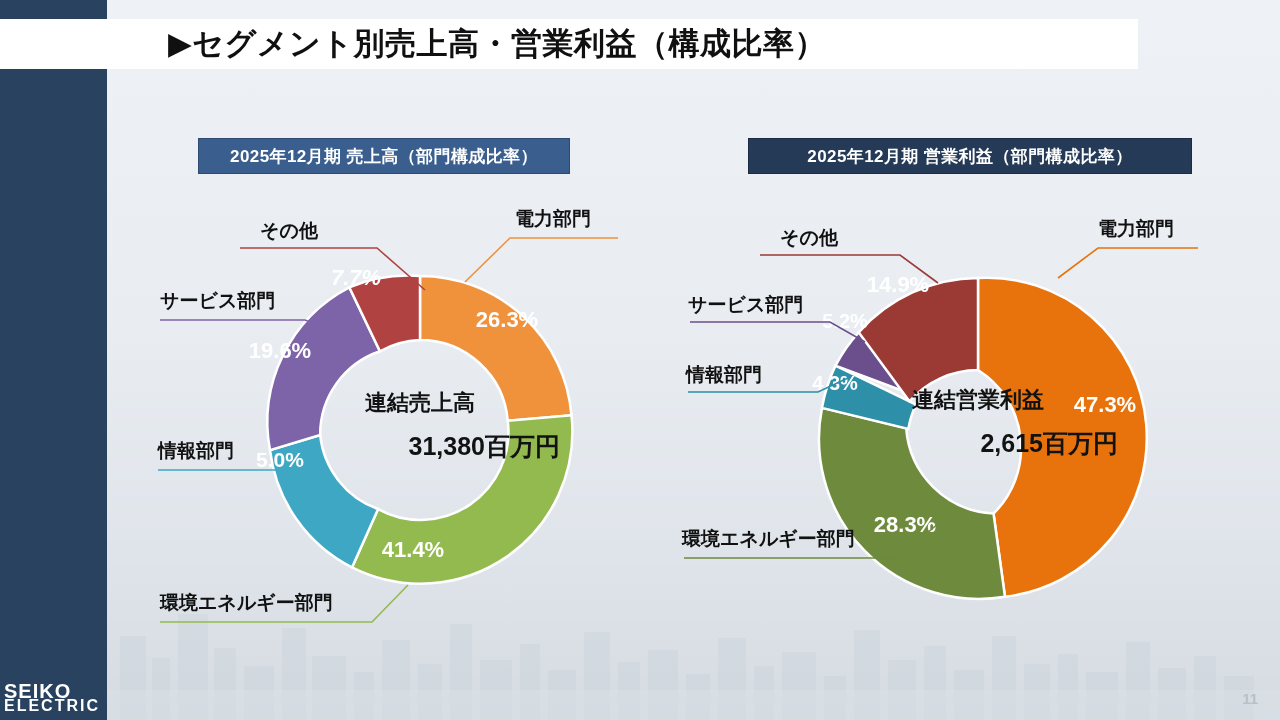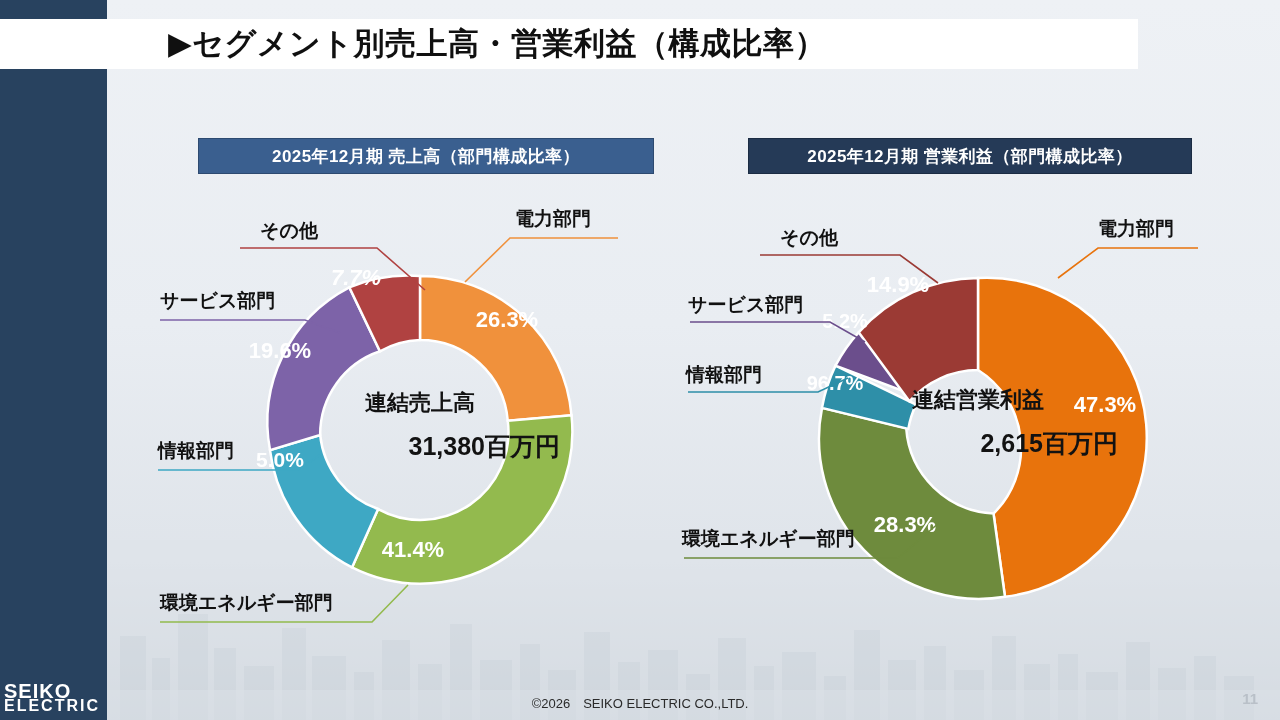--- a/index.html
+++ b/index.html
@@ -74,21 +74,21 @@
     text-align: center;
     color: #ffffff;
     font-size: 17px;
     font-weight: bold;
     letter-spacing: 0.4px;
     white-space: nowrap;
     box-sizing: border-box;
   }
   #header-left {
     left: 58px;
-    width: 456px;
+    width: 372px;
     background: #3a5f8f;
     border: 1px solid #2d4a70;
   }
   #header-right {
     left: 48px;
     width: 444px;
     background: #253a57;
     border: 1px solid #1b2c43;
   }
 
@@ -280,21 +280,21 @@
 
         <path d="M 80.65 104.35 A 160 160 0 0 1 200 50 L 200 142 A 92 92 0 0 0 131.38 173.25 Z" fill="#9b3a34" stroke="#ffffff" stroke-width="2.5"></path>
       </svg>
     </div>
 
     <div class="center-title center-name" style="left:148px; top:255px; width:260px;">連結営業利益</div>
     <div class="center-title center-value" style="left:138px; top:297px; width:280px;">2,615百万円</div>
 
     <div class="pct-label" style="left:350px; top:262px; width:110px;">47.3%</div>
     <div class="pct-label" style="left:150px; top:382px; width:110px;">28.3%</div>
-    <div class="pct-label" style="left:90px; top:242px; width:90px; font-size:20px;">96.7%</div>
+    <div class="pct-label" style="left:90px; top:242px; width:90px; font-size:20px;">4.3%</div>
     <div class="pct-label" style="left:100px; top:180px; width:90px; font-size:20px;">5.2%</div>
     <div class="pct-label" style="left:143px; top:142px; width:110px;">14.9%</div>
 
     <svg style="position:absolute;left:0;top:0;width:560px;height:520px;overflow:visible;pointer-events:none">
       <polyline points="60,125 200,125 238,153" fill="none" stroke="#9b3a34" stroke-width="1.6"></polyline>
       <polyline points="-10,192 130,192 165,212" fill="none" stroke="#6b4e8c" stroke-width="1.6"></polyline>
       <polyline points="-12,262 118,262 148,248" fill="none" stroke="#2e8fa8" stroke-width="1.6"></polyline>
       <polyline points="-16,428 198,428 240,392" fill="none" stroke="#6e8b3d" stroke-width="1.6"></polyline>
       <polyline points="498,118 398,118 358,148" fill="none" stroke="#e8730c" stroke-width="1.6"></polyline>
     </svg>
@@ -304,16 +304,15 @@
     <div class="leader-label" style="left:-14px; top:232px;">情報部門</div>
     <div class="leader-label" style="left:-18px; top:396px;">環境エネルギー部門</div>
     <div class="leader-label" style="left:398px; top:86px;">電力部門</div>
   </div>
 
   <div id="logo">
     <div class="logo-line1">SEIKO</div>
     <div class="logo-line2">ELECTRIC</div>
   </div>
 
-  <div id="footer-copy">©2026　SEIKO ELECTRIC CO.,LTD.</div>
   <div id="page-number">11</div>
 
 </div>
 
 </body></html>

